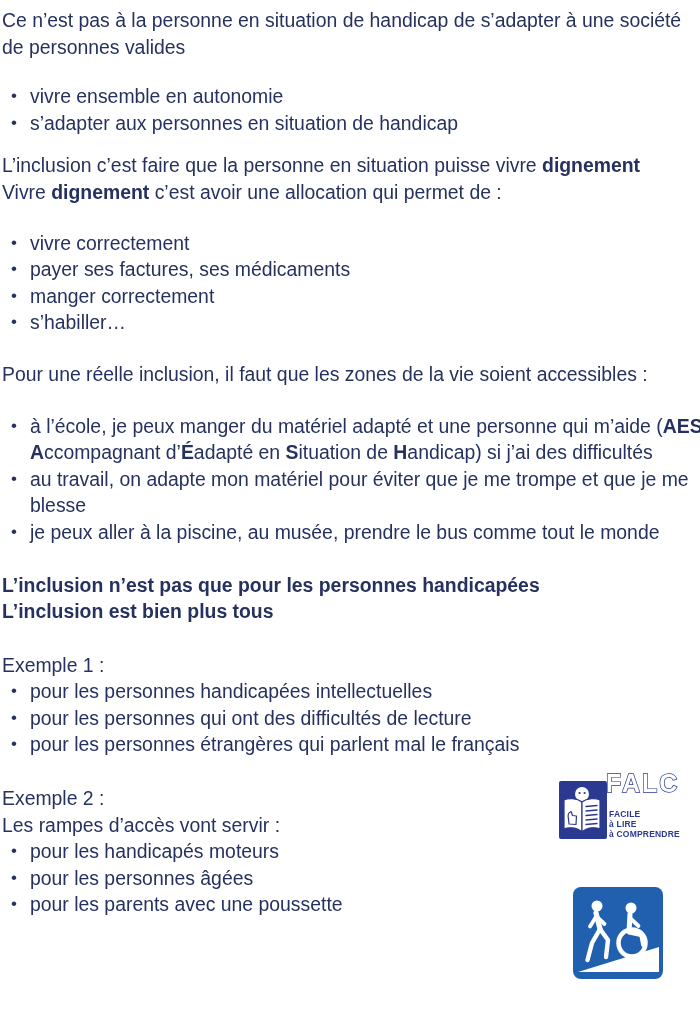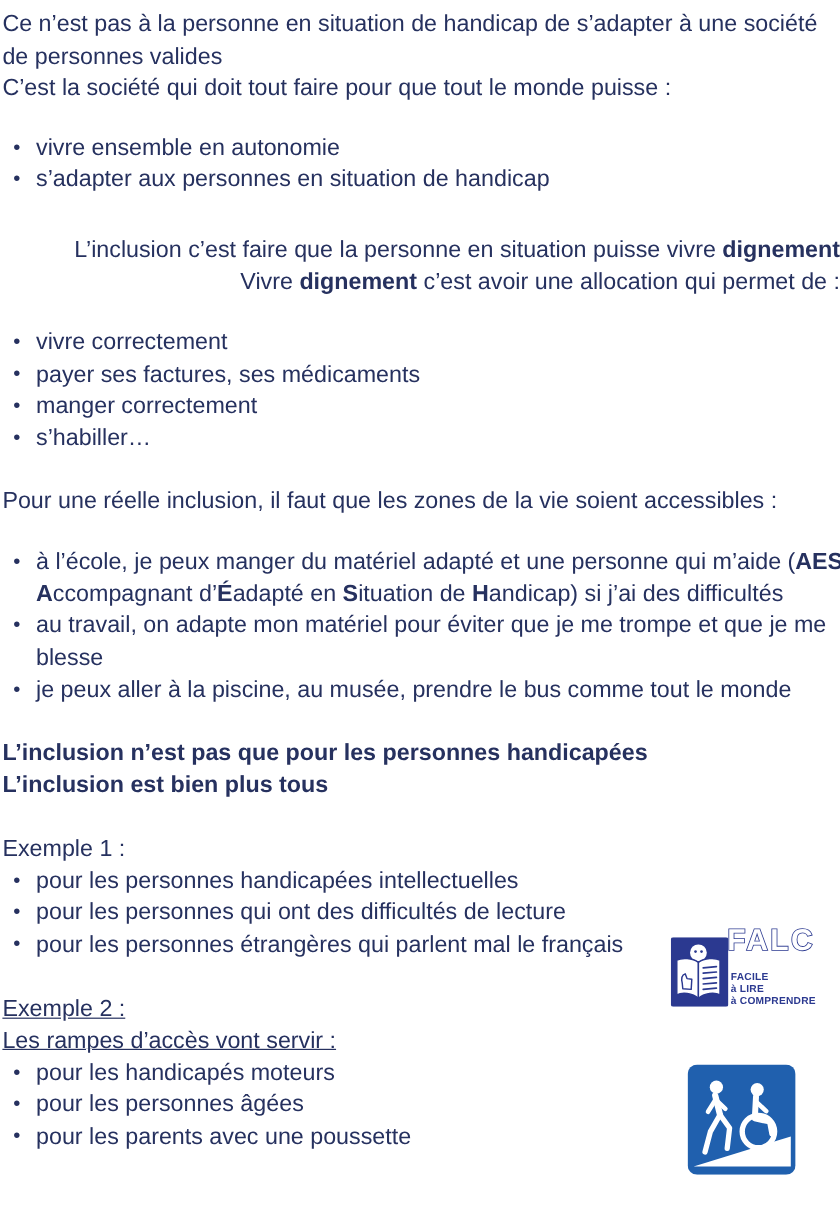--- a/index.html
+++ b/index.html
@@ -14,28 +14,28 @@
   .doc { padding-top: 7px; }
   .line { white-space: nowrap; padding-left: 2px; position: relative; }
   .line.b { padding-left: 30px; }
   .line.c { padding-left: 30px; }
   .dot { position: absolute; left: 11px; top: 0; font-size: 17px; }
   b { font-weight: bold; }
 
   
   .sec-intro      { margin-top: 0; }
   .sec-ul1        { margin-top: 23px; }
-  .sec-dign       { margin-top: 32px; text-align: right; }
+  .sec-dign       { margin-top: 16px; }
   .sec-ul2        { margin-top: 24px; }
   .sec-zones      { margin-top: 25px; }
   .sec-ul3        { margin-top: 25px; }
   .sec-boldclaims { margin-top: 26px; }
   .sec-ex1        { margin-top: 27px; }
   .sec-ul4        { margin-top: 0; }
-  .sec-ex2        { margin-top: 27px; text-decoration: underline; }
+  .sec-ex2        { margin-top: 27px; }
   .sec-ul5        { margin-top: 0; }
 
   
   .falc-logo { position: absolute; left: 558px; top: 769px; width: 145px; height: 72px; }
   .falc-book { position: absolute; left: 1px; top: 12px; }
   .falc-word { position: absolute; left: 47px; top: 0; }
   .falc-tag  {
     position: absolute; left: 51px; top: 40px;
     font-size: 8.5px; line-height: 10px; font-weight: bold;
     color: #2b3990; letter-spacing: 0.2px; white-space: nowrap;
@@ -44,21 +44,20 @@
   
   .ramp-sign { position: absolute; left: 573px; top: 887px; }
 </style>
 </head>
 <body>
 
 <div class="doc">
     <div class="section sec-intro">
       <div class="line t"><span>Ce n’est pas à la personne en situation de handicap de s’adapter à une société</span></div>
       <div class="line t"><span>de personnes valides</span></div>
-      <div class="line t"><span>C’est la société qui doit tout faire pour que tout le monde puisse :</span></div>
     </div>
     <div class="section sec-ul1">
       <div class="line b"><span class="dot">•</span><span>vivre ensemble en autonomie</span></div>
       <div class="line b"><span class="dot">•</span><span>s’adapter aux personnes en situation de handicap</span></div>
     </div>
     <div class="section sec-dign">
       <div class="line t"><span>L’inclusion c’est faire que la personne en situation puisse vivre </span><b>dignement</b></div>
       <div class="line t"><span>Vivre </span><b>dignement</b><span> c’est avoir une allocation qui permet de :</span></div>
     </div>
     <div class="section sec-ul2">

